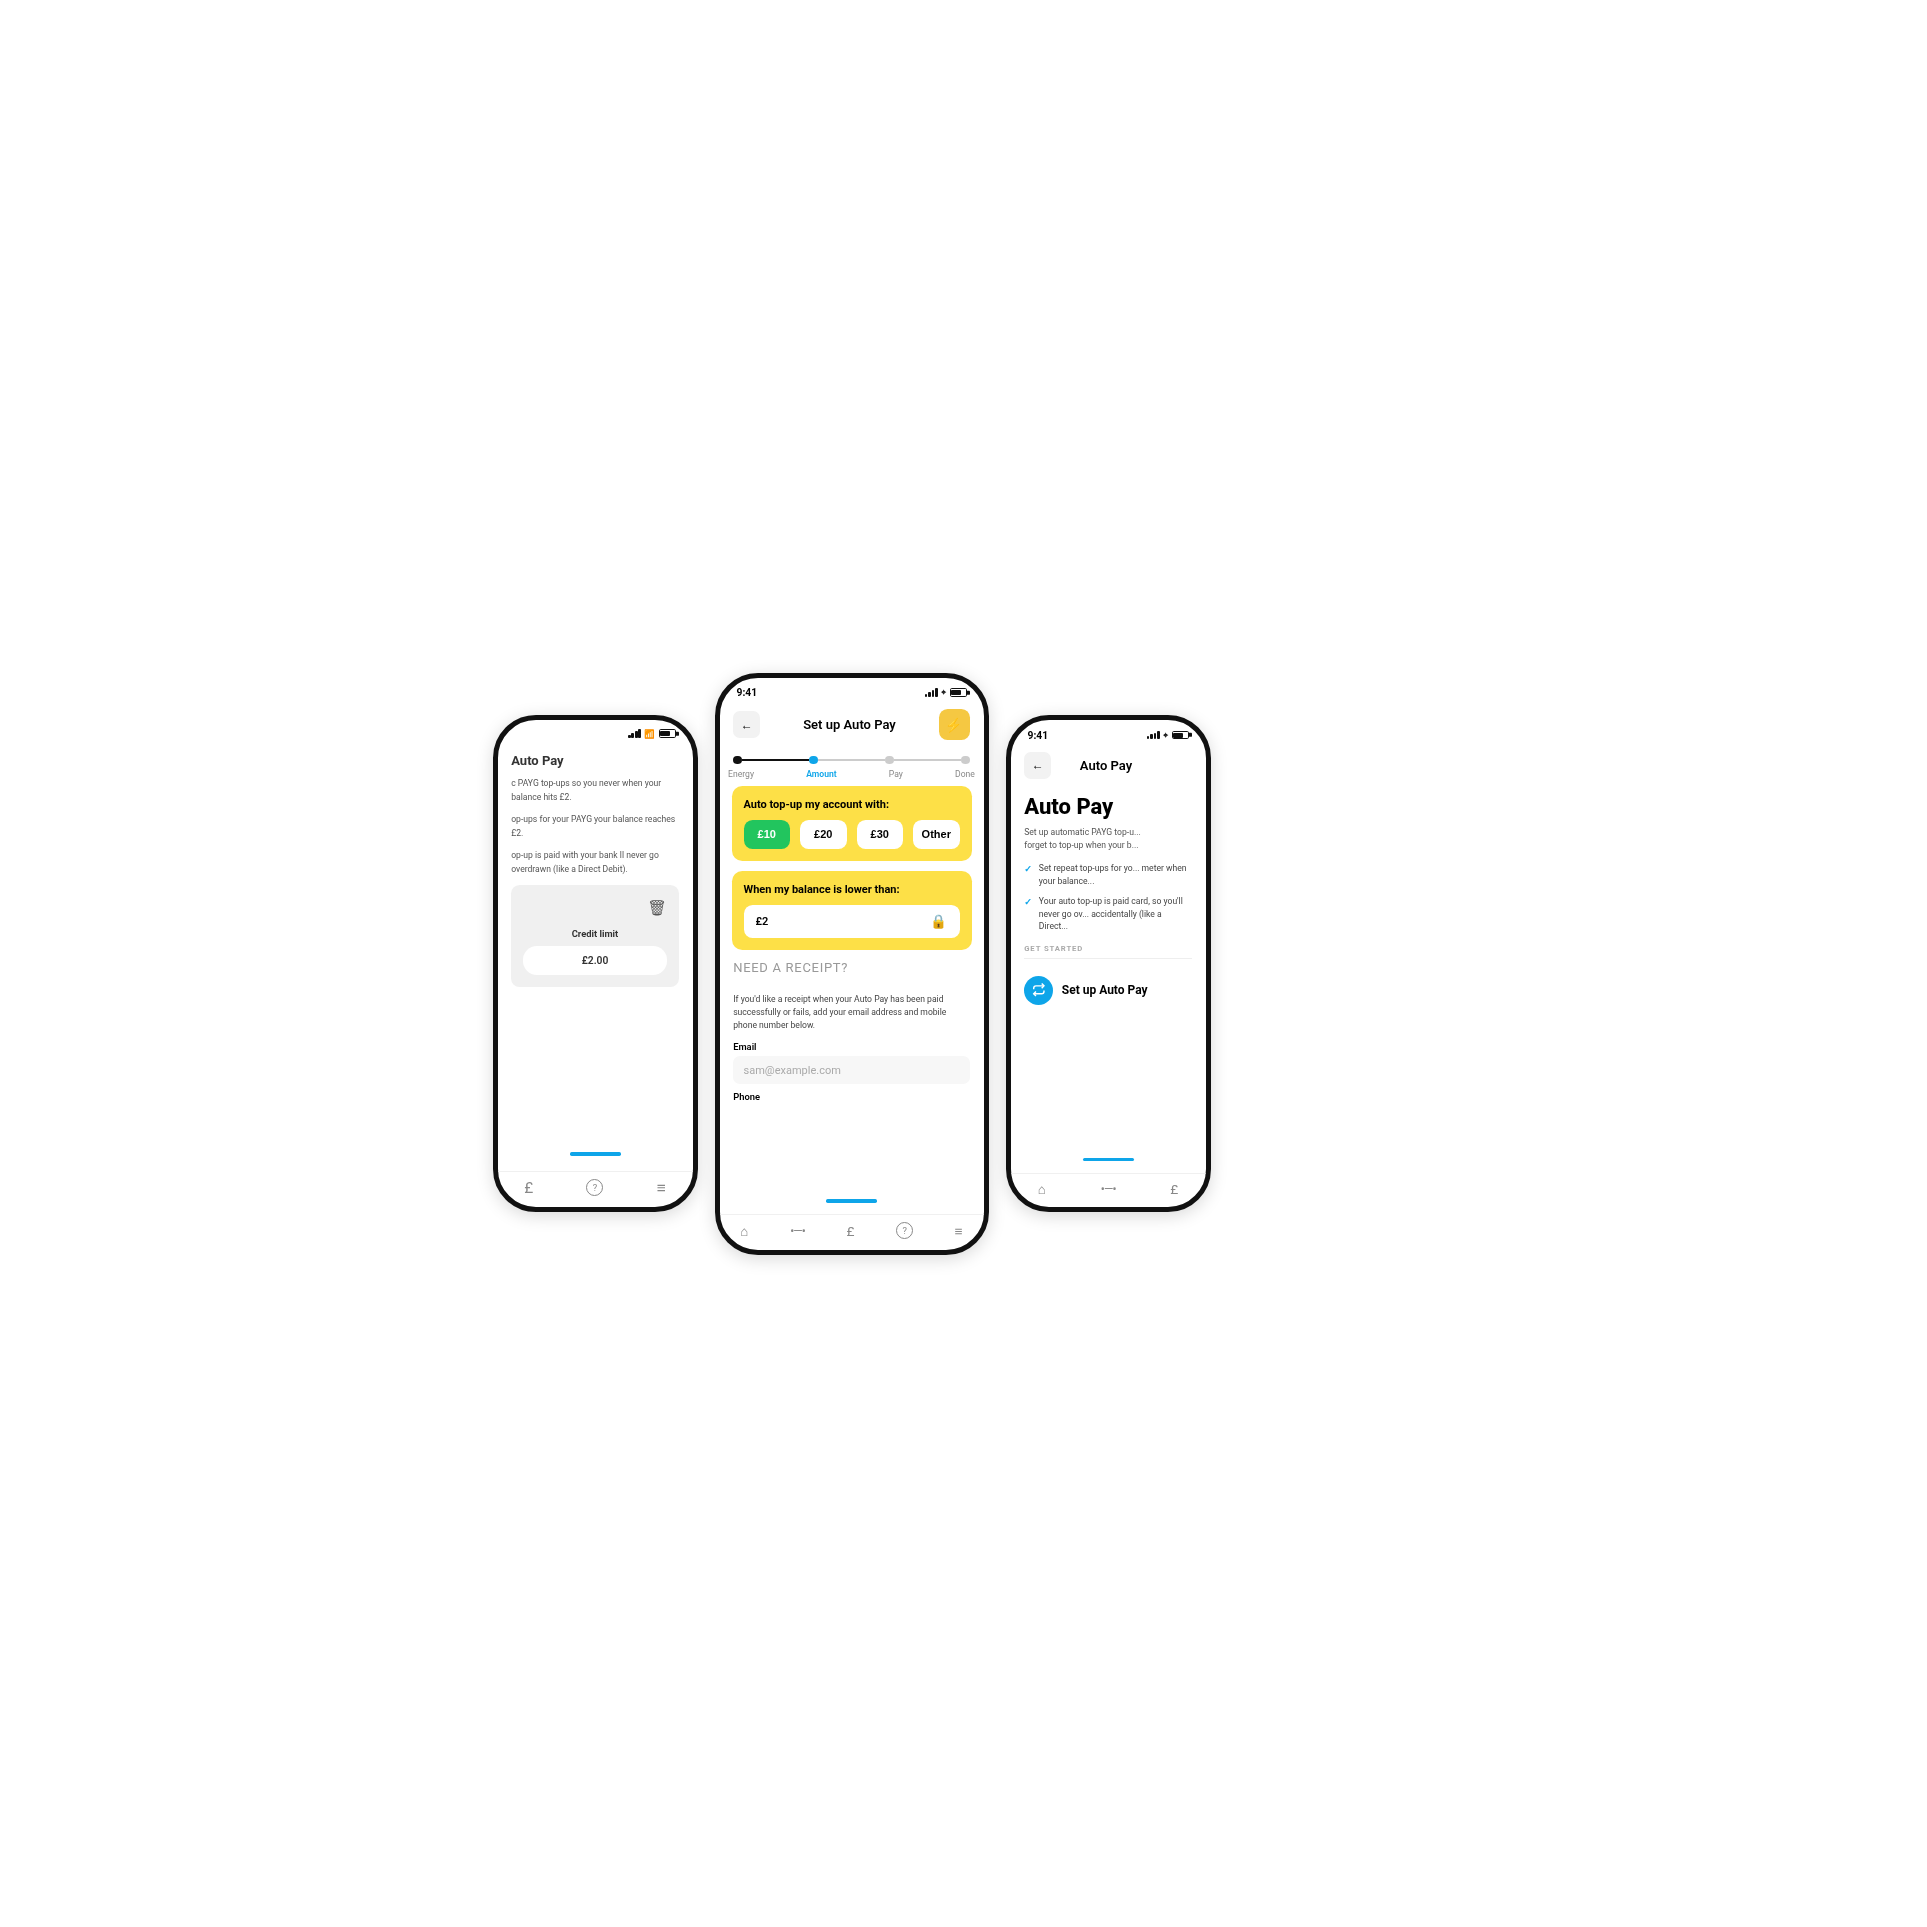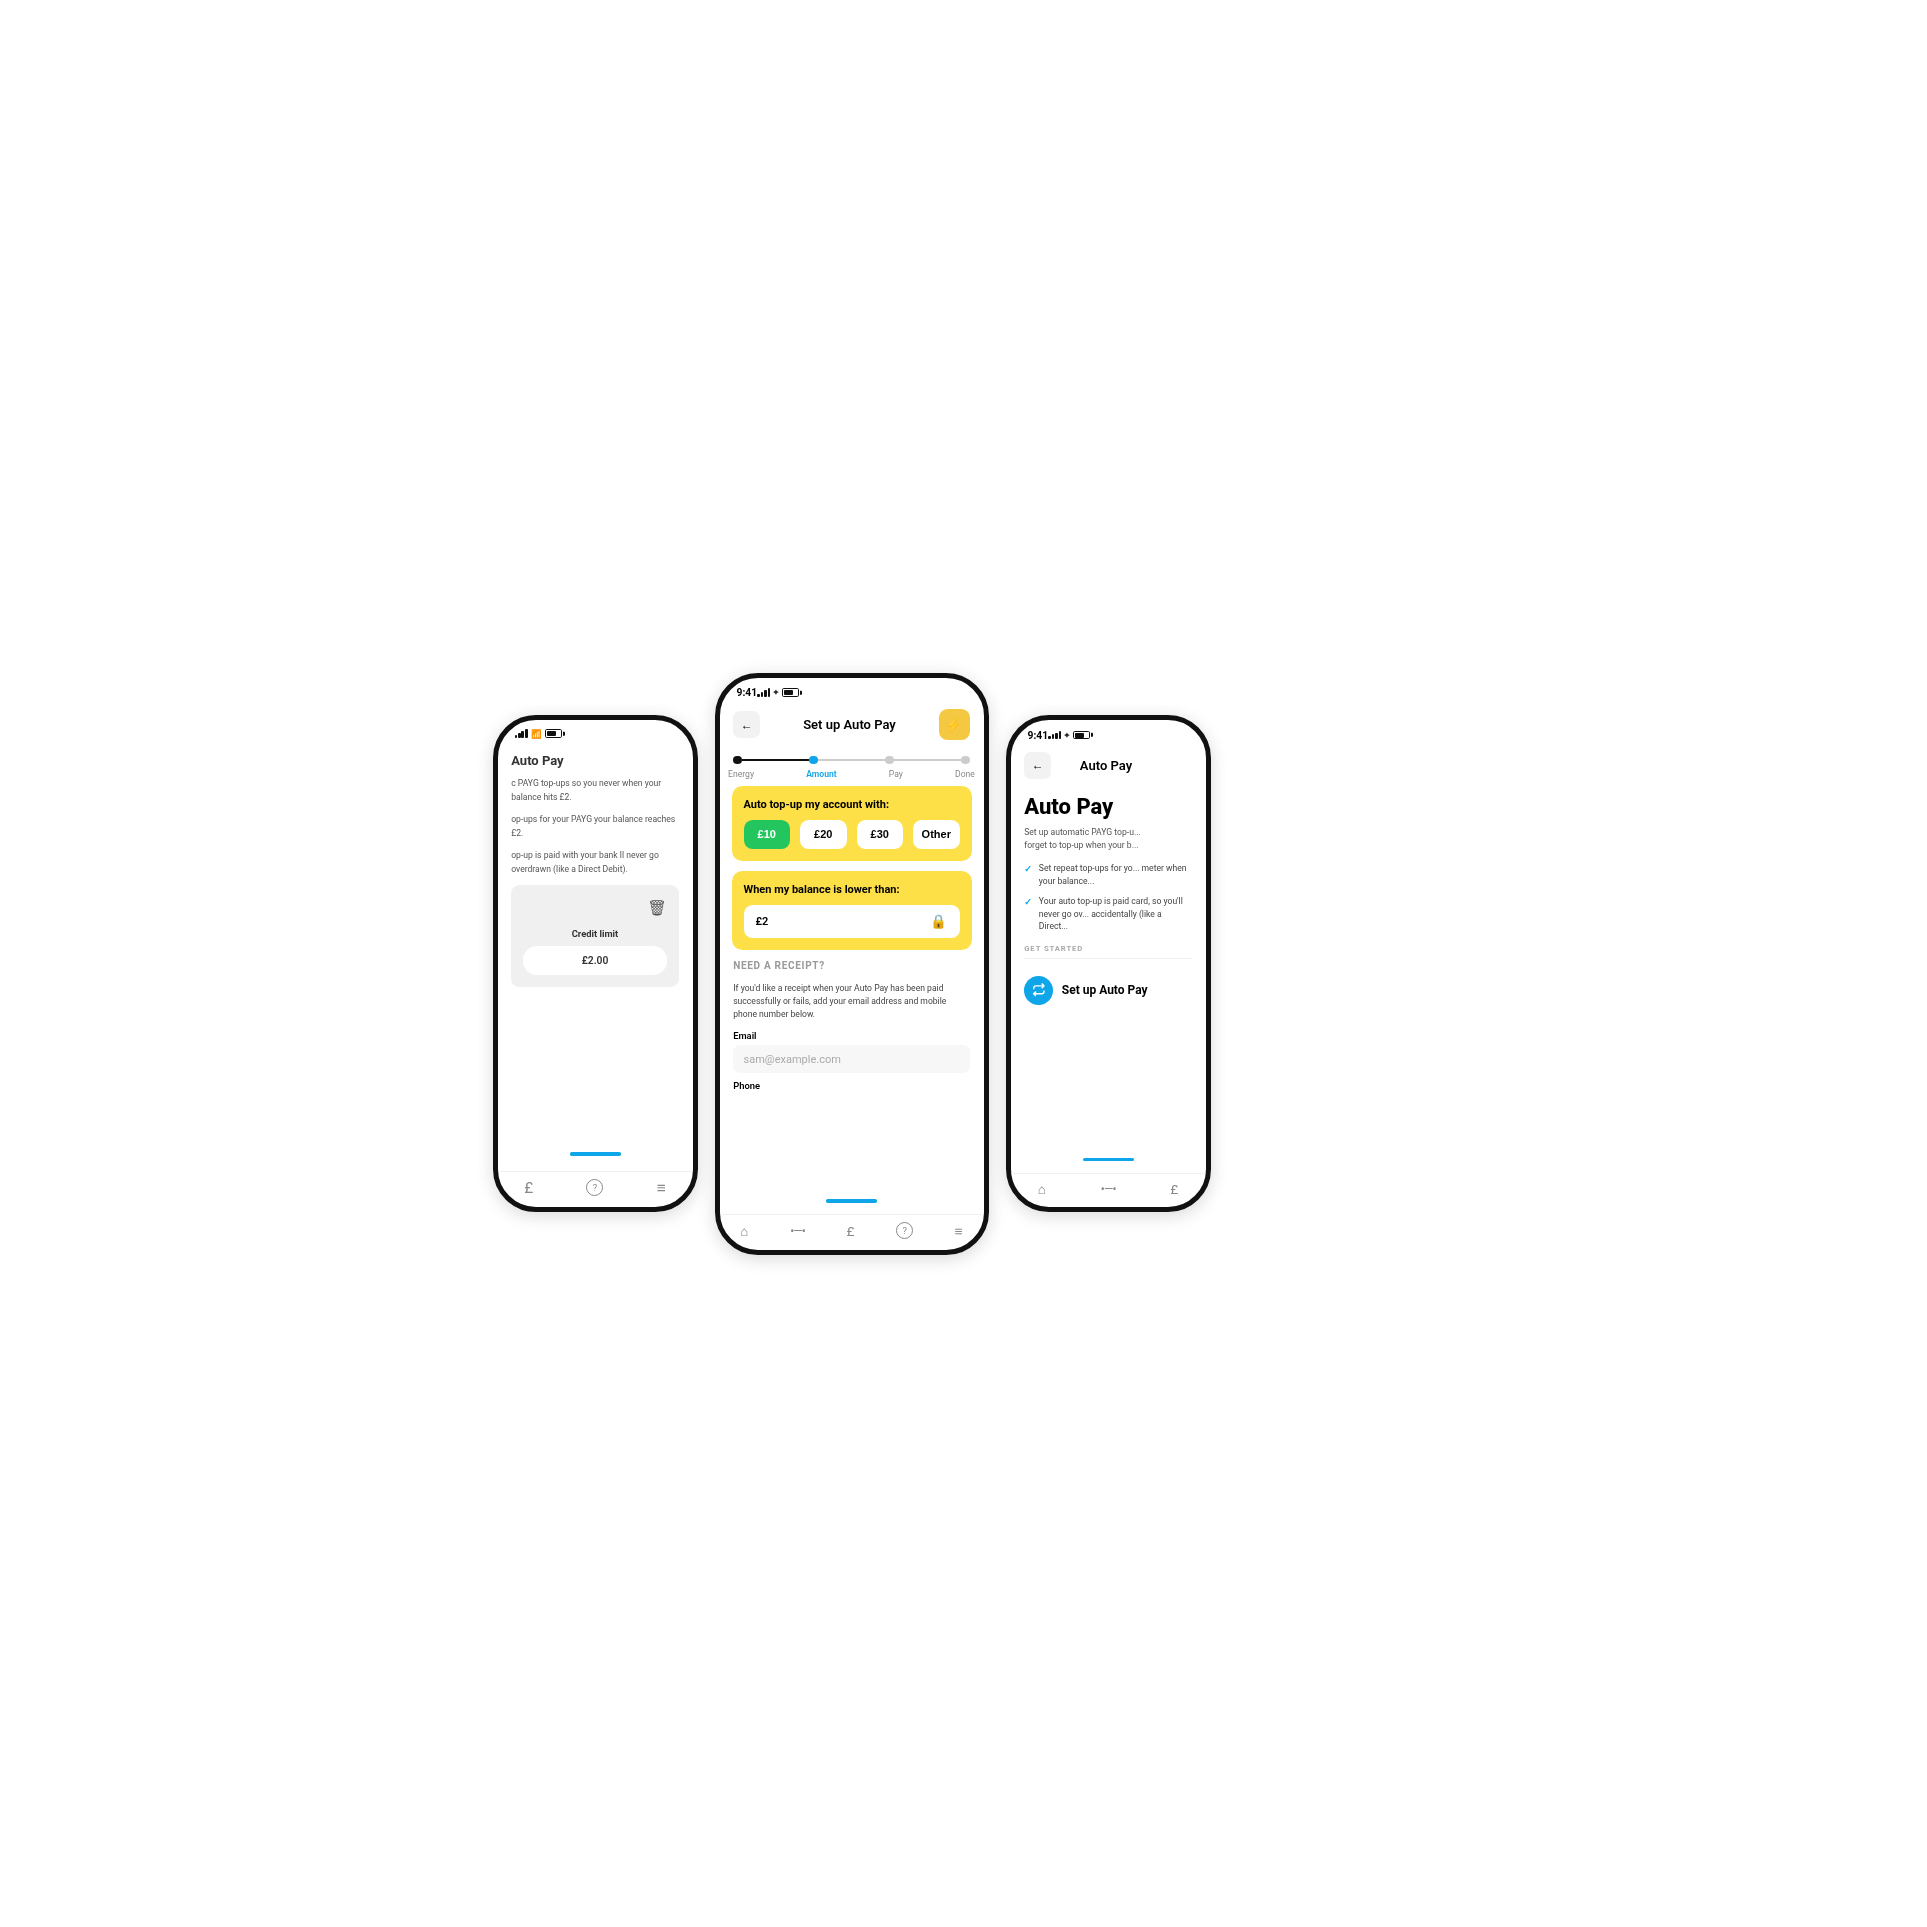--- a/index.html
+++ b/index.html
@@ -40,20 +40,21 @@
     }
     .phone-right {
       width: 205px;
       height: 497px;
       overflow: hidden;
     }
 
     
     .status-bar {
       display: flex;
+      justify-content: space-between;
       align-items: center;
       padding: 8.6px 17px 3.4px;
       font-size: 9.4px;
       font-weight: 600;
     }
     .status-time { font-size: 10.3px; font-weight: 700; }
     .status-icons { display: flex; gap: 3.4px; align-items: center; }
     .signal-bars { display: flex; gap: 0.9px; align-items: flex-end; }
     .bar { width: 2.6px; background: #111; border-radius: 0.9px; }
     .bar-1 { height: 3.4px; }
@@ -185,26 +186,26 @@
       border-radius: 8.6px;
       padding: 8.6px 12px;
       font-size: 11px;
       font-weight: 600;
     }
     .lock-icon { font-size: 13.7px; }
 
     
     .receipt-section { padding: 0 1.7px; margin-bottom: 8.6px; }
     .receipt-label {
-      font-size: 10px;
-      font-weight: 700;
+      font-size: 13px;
+      font-weight: 400;
       color: #999;
       letter-spacing: 0.7px;
       text-transform: uppercase;
-      margin-bottom: 11px;
+      margin-bottom: 18px;
     }
     .receipt-desc {
       font-size: 8.6px;
       color: #444;
       line-height: 1.5;
       margin-bottom: 8.6px;
     }
     .field-label {
       font-size: 9.4px;
       font-weight: 600;

